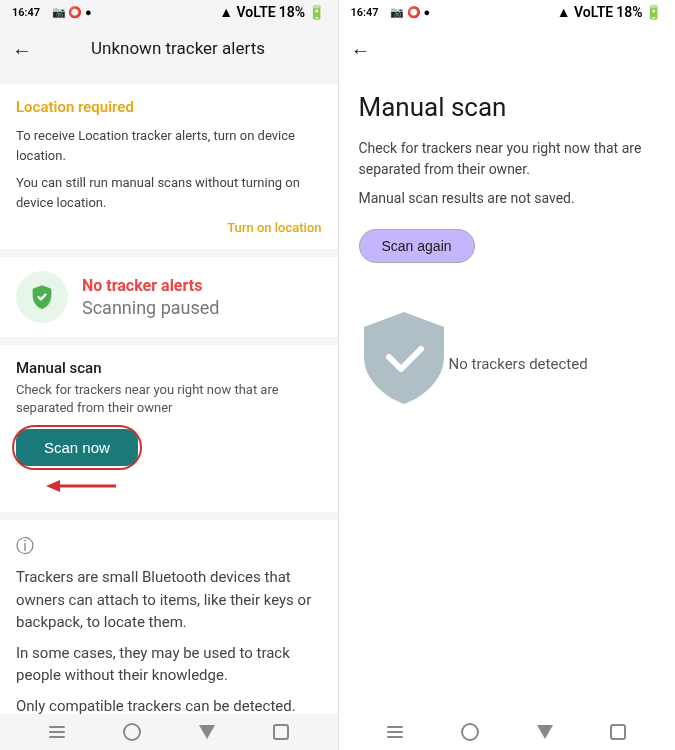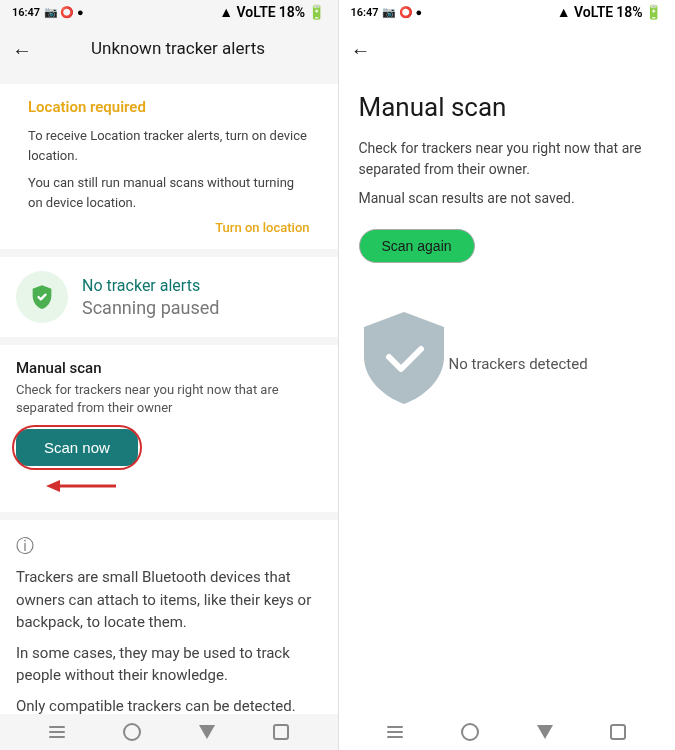--- a/index.html
+++ b/index.html
@@ -16,21 +16,21 @@
     .status-bar {
       display: flex;
       justify-content: space-between;
       align-items: center;
       padding: 0 12px;
       height: 24px;
       background: #f5f5f5;
       font-size: 11px;
       font-weight: 600;
     }
-    .status-bar-left { display: flex; align-items: flex-end; gap: 4px; }
+    .status-bar-left { display: flex; align-items: flex-end; gap: 12px; }
     .status-bar-right { display: flex; align-items: center; gap: 3px; font-size: 14px; }
 
     
     .panel {
       width: 337.5px;
       height: 750px;
       background: #f5f5f5;
       display: flex;
       flex-direction: column;
       overflow: hidden;
@@ -65,21 +65,21 @@
     .content {
       flex: 1;
       overflow-y: auto;
       padding: 8px 0;
     }
 
     
     .location-card {
       background: #fff;
       margin: 4px 0;
-      padding: 14px 28px;
+      padding: 14px 16px;
     }
     .location-title {
       color: #e6a817;
       font-size: 15px;
       font-weight: 600;
       margin-bottom: 10px;
     }
     .location-text {
       font-size: 13px;
       color: #444;
@@ -110,22 +110,22 @@
       height: 52px;
       background: #e8f5e9;
       border-radius: 50%;
       display: flex;
       align-items: center;
       justify-content: center;
       flex-shrink: 0;
     }
     .tracker-status-text h3 {
       font-size: 16px;
-      font-weight: 400;
-      color: #0f766e;
+      font-weight: 700;
+      color: #ef4444;
     }
     .tracker-status-text p {
       font-size: 18px;
       color: #777;
       margin-top: 2px;
     }
 
     
     .manual-scan-section {
       background: #fff;
@@ -211,21 +211,21 @@
       color: #1a1a1a;
       margin-bottom: 16px;
     }
     .manual-scan-info {
       font-size: 14px;
       color: #444;
       line-height: 1.5;
       margin-bottom: 8px;
     }
     .scan-again-btn {
-      background: #22c55e;
+      background: #c4b5fd;
       color: #1a1a1a;
       border: 1.5px solid #aaa;
       border-radius: 24px;
       padding: 8px 22px;
       font-size: 14px;
       cursor: pointer;
       margin-top: 12px;
       margin-bottom: 24px;
       display: inline-block;
     }

